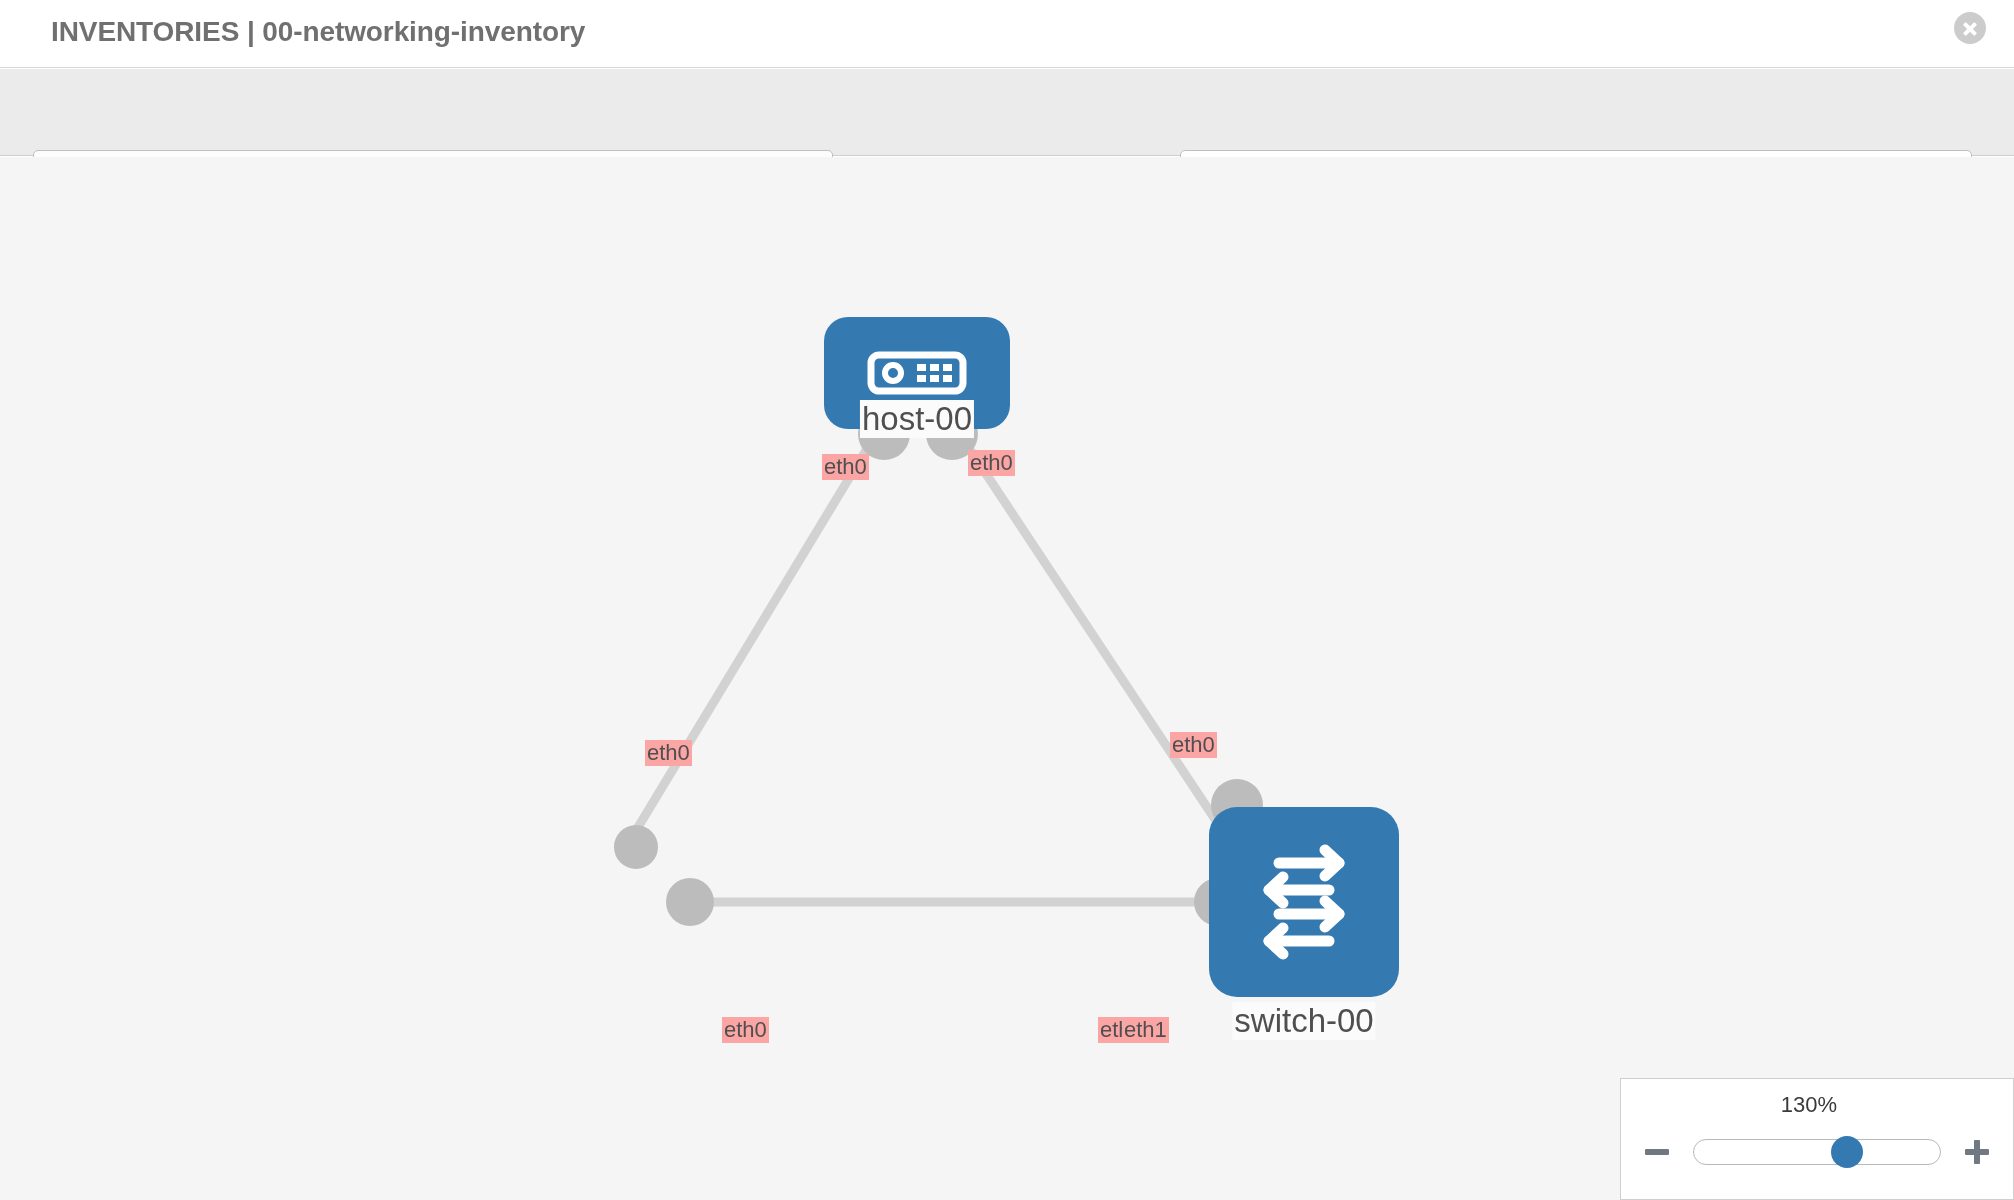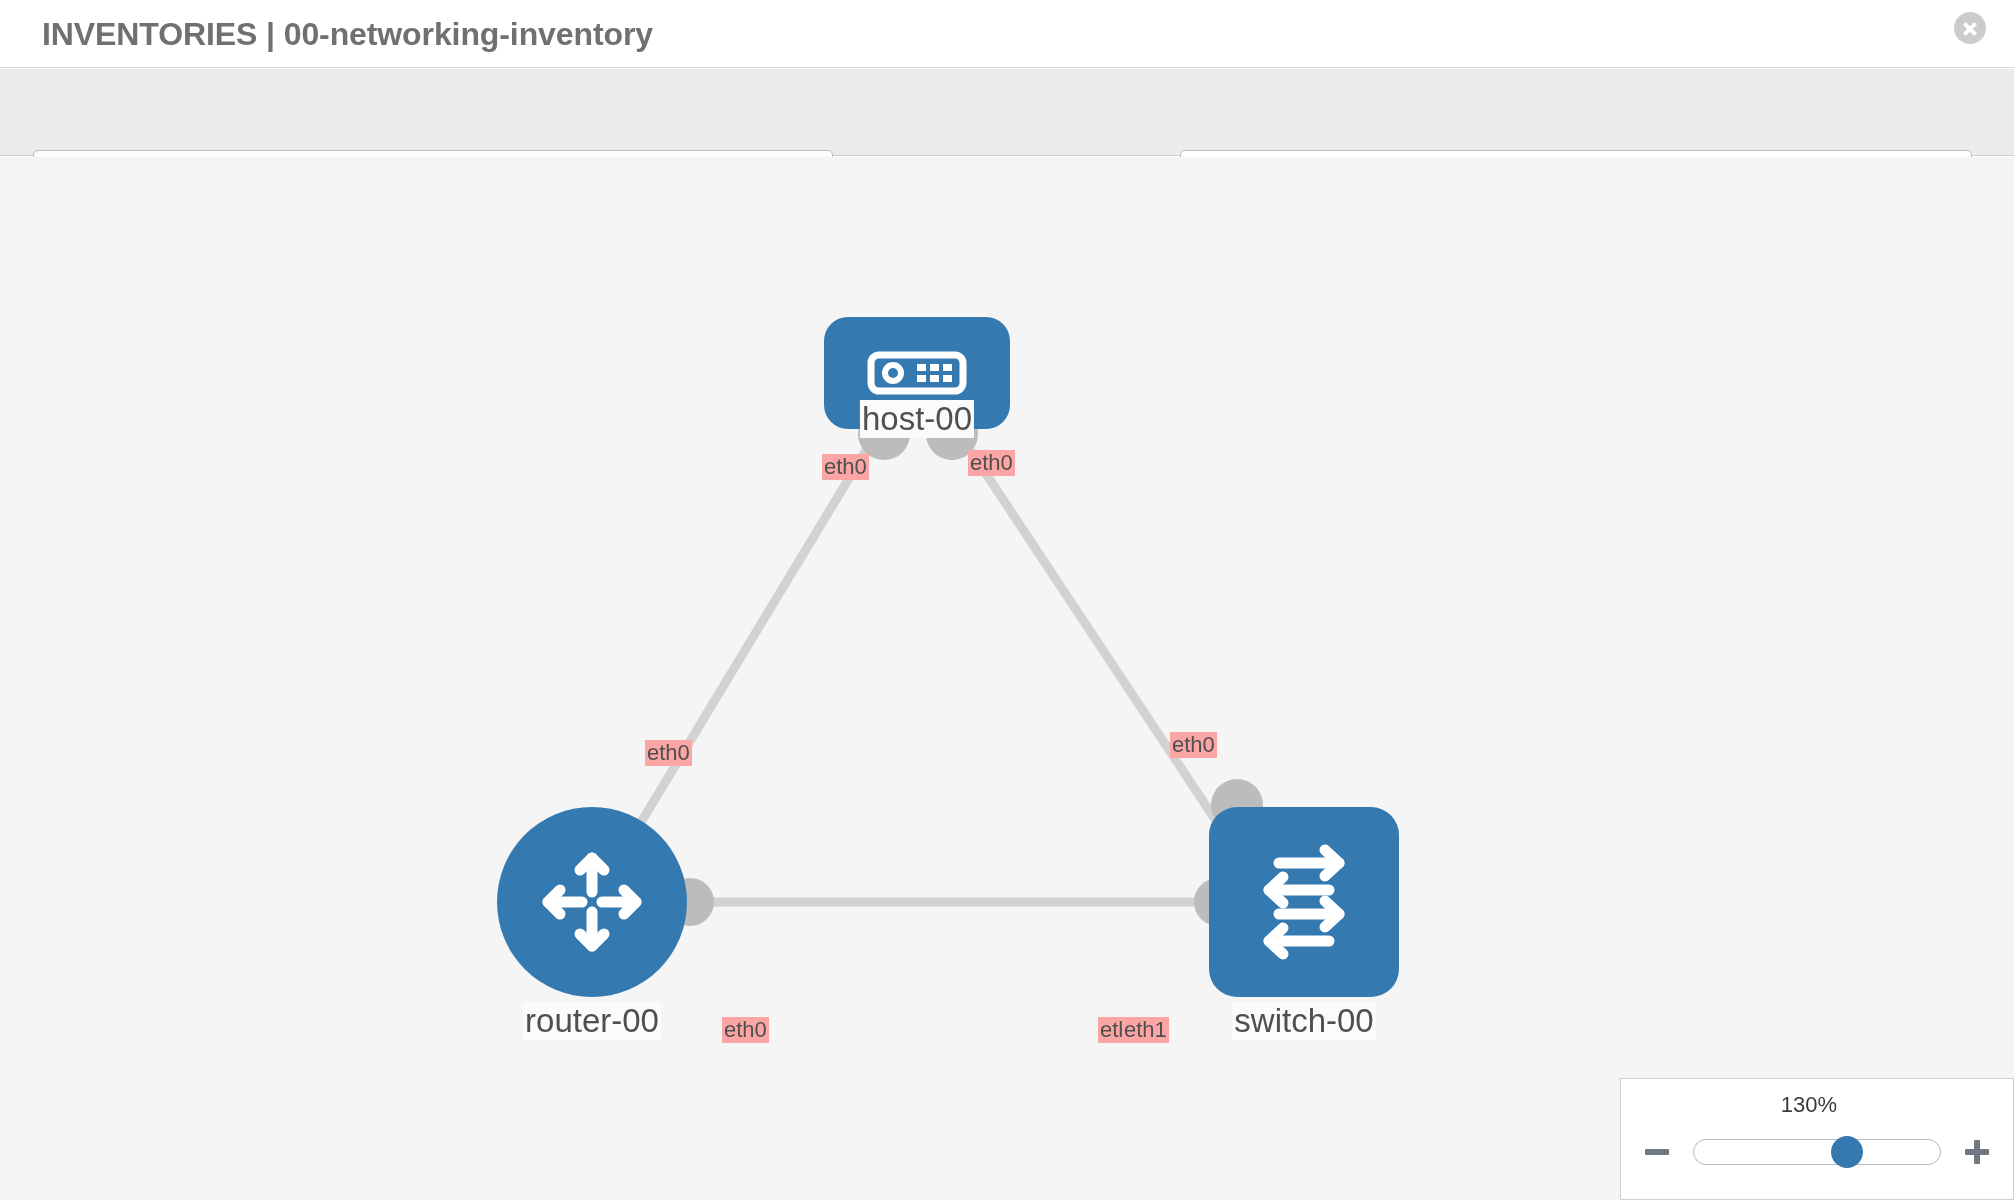--- a/index.html
+++ b/index.html
@@ -10,22 +10,22 @@
     overflow: hidden;
   }
   #app { position: relative; width: 2014px; height: 1200px; }
 
   
   .header {
     position: absolute; left:0; top:0; width:2014px; height:68px;
     background:#fff; border-bottom:1px solid #d7d7d7;
   }
   .header-title {
-    position:absolute; left:42px; top:16px;
-    font-size:32px; font-weight:bold; color:#707070;
+    position:absolute; left:51px; top:16px;
+    font-size:28px; font-weight:bold; color:#707070;
     letter-spacing:-0.1px; white-space:nowrap;
   }
   .close-btn {
     position:absolute; right:28px; top:12px;
     width:32px; height:32px; border-radius:50%;
     background:#cccccc; cursor:pointer;
   }
   .close-btn::before, .close-btn::after {
     content:""; position:absolute; left:8px; top:14.5px;
     width:16px; height:4px; background:#fff; border-radius:1px;
@@ -214,35 +214,20 @@
           <rect x="63" y="19" width="9" height="7" fill="#ffffff"></rect>
           <rect x="76" y="19" width="9" height="7" fill="#ffffff"></rect>
           <rect x="50" y="30" width="9" height="7" fill="#ffffff"></rect>
           <rect x="63" y="30" width="9" height="7" fill="#ffffff"></rect>
           <rect x="76" y="30" width="9" height="7" fill="#ffffff"></rect>
         </svg>
       </div>
       <div class="node-label">host-00</div>
     </div>
 
-    <div class="node" id="node-router">
-      <div class="node-shape">
-        <svg width="120" height="120" viewBox="0 0 120 120" fill="none" stroke="#ffffff" stroke-width="11" stroke-linecap="round" stroke-linejoin="round">
-          <path d="M60 16 V50"></path>
-            <path d="M48 28 L60 16 L72 28"></path>
-          <path d="M60 104 V70"></path>
-            <path d="M48 92 L60 104 L72 92"></path>
-          <path d="M16 60 H50"></path>
-            <path d="M28 48 L16 60 L28 72"></path>
-          <path d="M104 60 H70"></path>
-            <path d="M92 48 L104 60 L92 72"></path>
-        </svg>
-      </div>
-      <div class="node-label">router-00</div>
-    </div>
 
     <div class="node" id="node-switch">
       <div class="node-shape">
         <svg width="122" height="122" viewBox="0 0 122 122" fill="none" stroke="#ffffff" stroke-width="11" stroke-linecap="round" stroke-linejoin="round">
           <path d="M36 22 H96"></path>
             <path d="M82 9 L96 22 L82 35"></path>
           <path d="M86 49 H26"></path>
             <path d="M40 36 L26 49 L40 62"></path>
           <path d="M36 73 H96"></path>
             <path d="M82 60 L96 73 L82 86"></path>

